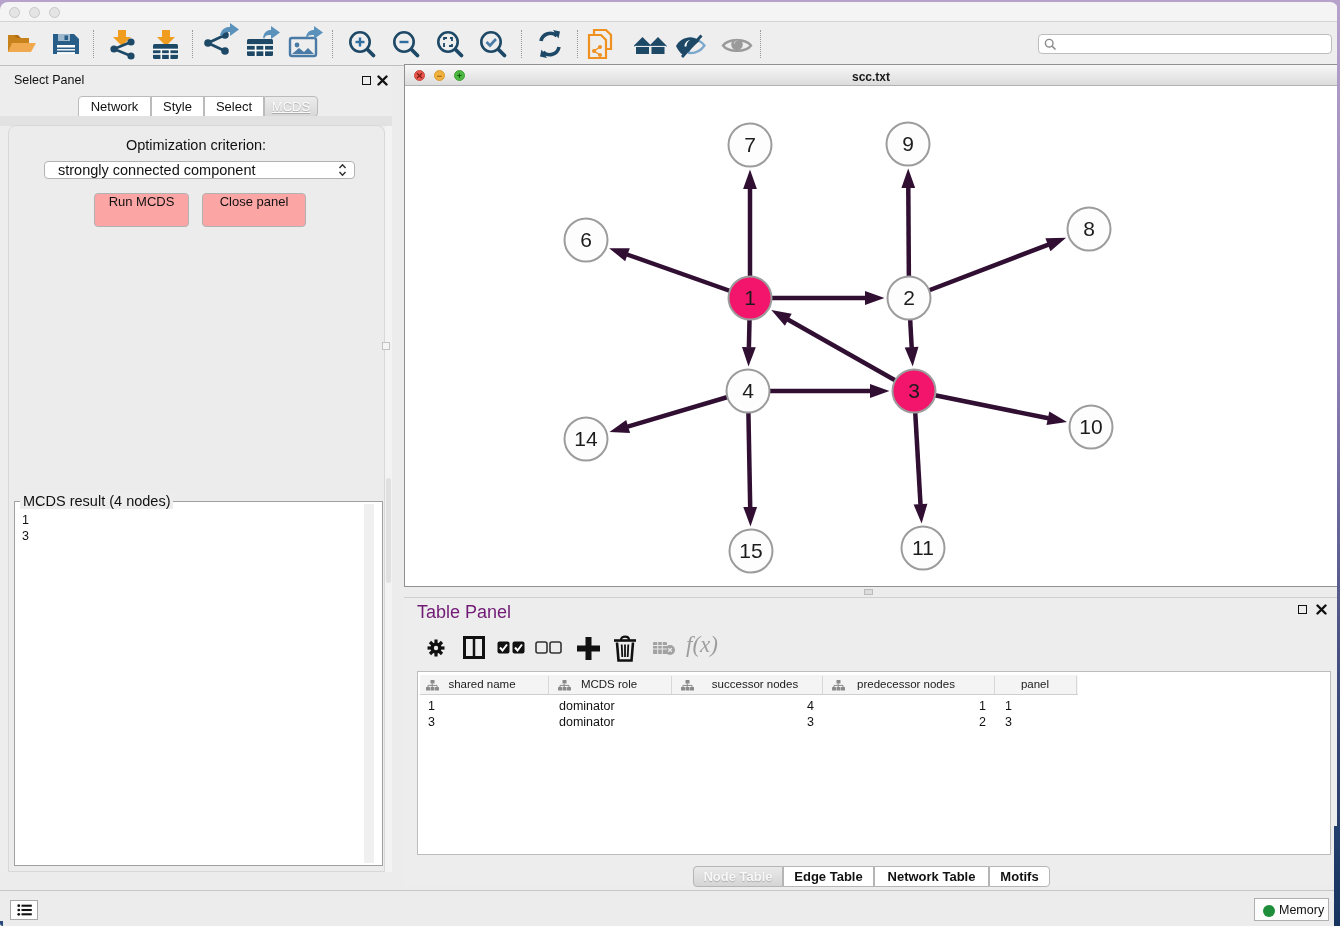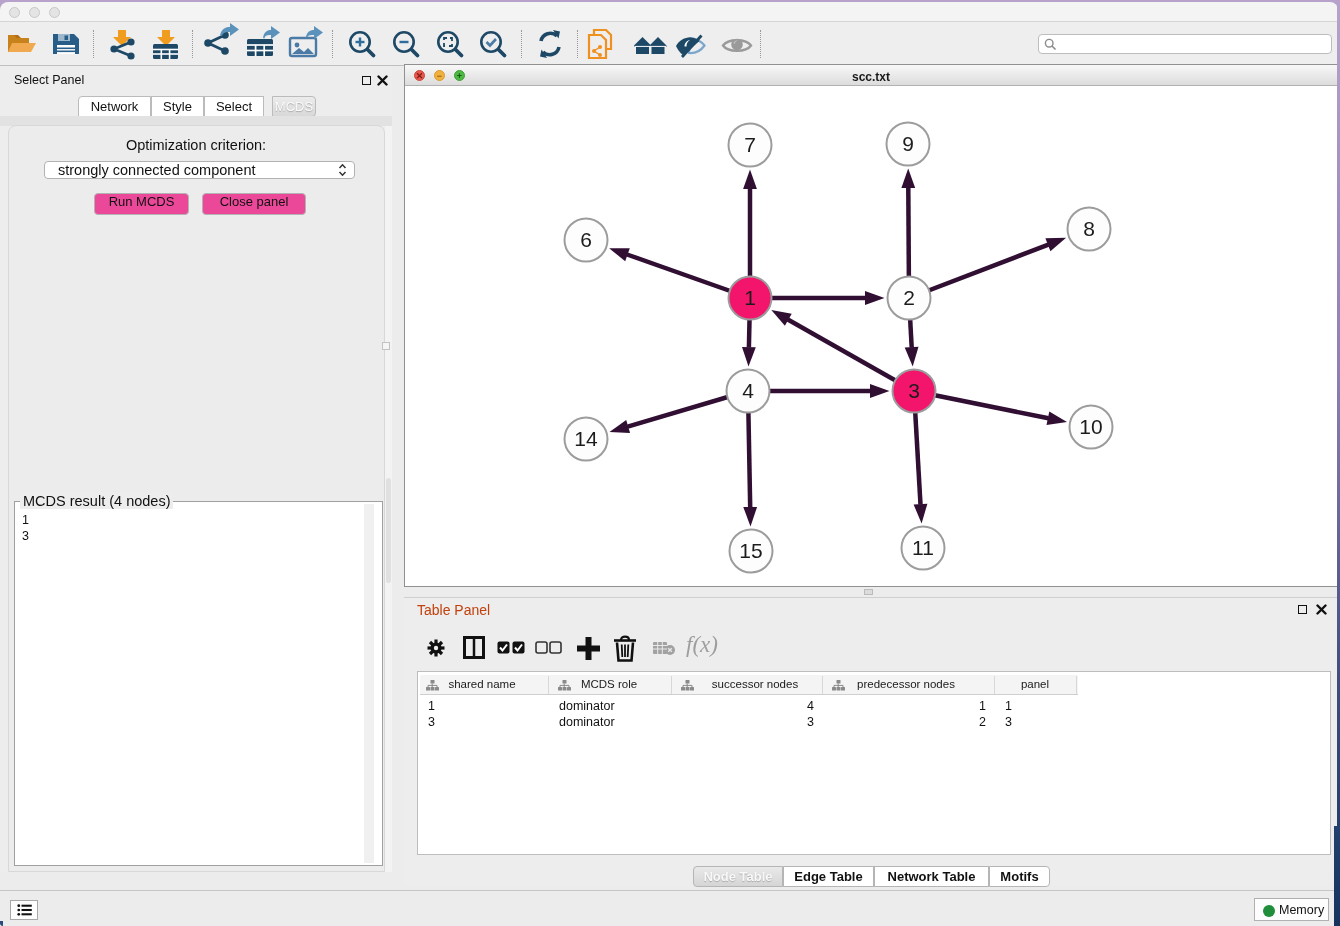--- a/index.html
+++ b/index.html
@@ -20,34 +20,34 @@
 
 #cpanel { left:0; top:66px; width:392px; height:806px; background:#ededed; }
 #cptitle { left:14px; top:7px; font-size:12.5px; color:#111; }
 .wmax { position:absolute; width:9px; height:9px; border:1.5px solid #111; }
 .tab { position:absolute; top:30px; height:21px; background:#fff; border:1px solid #bbb; font-size:13px; color:#111; text-align:center; line-height:19px; }
 .tabsel { background:linear-gradient(#ececec,#d8d8d8); color:#fbfbfb; text-shadow:0 1px 1px #aaa; }
 #cpband { left:0; top:50px; width:392px; height:10px; background:#e2e2e2; }
 #cpinner { left:8px; top:59px; width:377px; height:747px; background:#ececec; border:1px solid #d8d8d8; border-radius:8px 8px 0 0; }
 #optlabel { left:0; top:71px; width:392px; text-align:center; font-size:14.5px; color:#111; }
 #dropdown { left:44px; top:95px; width:311px; height:18px; background:#fff; border:1px solid #b2b2b2; border-radius:4px; font-size:14.5px; color:#111; line-height:16px; padding-left:13px; }
-.btn { position:absolute; top:127px; height:22px; background:#ec4899; border:1px solid #b2b2b2; border-radius:4px; font-size:13px; color:#111; text-align:center; line-height:16px; }
+.btn { position:absolute; top:127px; height:34px; background:#fca5a5; border:1px solid #b2b2b2; border-radius:4px; font-size:13px; color:#111; text-align:center; line-height:16px; }
 #grpbox { left:14px; top:435px; width:369px; height:365px; border:1px solid #a0a0a0; background:#fff; }
 #grplabel { left:20px; top:427px; font-size:14.5px; color:#111; background:#ededed; padding:0 3px; }
 #cpscroll { left:385px; top:60px; width:7px; height:746px; background:#f3f3f3; }
 
 #vsplit { left:392px; top:66px; width:12px; height:806px; background:#ececec; }
 
 #netwin { left:404px; top:64px; width:934px; height:523px; border:1px solid #909090; background:#fff; }
 #nettitle { left:0; top:0; width:932px; height:21px; background:linear-gradient(#f8f8f8,#dcdcdc); border-bottom:1px solid #b2b2b2; }
 .tl2 { position:absolute; top:5px; width:11px; height:11px; border-radius:50%; font-size:9px; font-weight:bold; text-align:center; line-height:11px; }
 #netname { left:0; top:5px; width:932px; text-align:center; font-size:12px; font-weight:bold; color:#1a1a1a; }
 
 #tpanel { left:404px; top:597px; width:934px; height:289px; background:#ededed; border-top:1px solid #cfcfcf; }
-#tptitle { left:13px; top:4px; font-size:14px; color:#c2410c; }
+#tptitle { left:13px; top:4px; font-size:18px; color:#701a75; }
 #tptoolbar { left:0; top:29px; width:934px; height:42px; }
 #ttable { left:13px; top:73px; width:914px; height:184px; background:#fff; border:1px solid #bdbdbd; }
 .thead { position:absolute; left:1px; top:3px; height:20px; background:#f4f4f4; border-bottom:1px solid #cfcfcf; }
 .tcolsep { position:absolute; top:4px; height:18px; width:1px; background:#d8d8d8; }
 .thtext { position:absolute; top:6px; font-size:11.5px; color:#1a1a1a; }
 .trow { position:absolute; font-size:12.5px; color:#111; }
 .btab { position:absolute; top:268px; height:21px; background:#fff; border:1px solid #b5b5b5; font-size:13px; font-weight:bold; color:#111; text-align:center; line-height:19px; }
 .btabsel { background:linear-gradient(#e9e9e9,#d5d5d5); color:#f8f8f8; text-shadow:0 1px 1px #aaa; }
 
 #statusbar { left:0; top:890px; width:1337px; height:36px; background:#ececec; border-top:1px solid #c6c6c6; }
@@ -202,21 +202,21 @@
 </div>
 <div class="abs" id="cpanel">
   <div class="abs" id="cptitle">Select Panel</div>
   <div class="wmax" style="left:362px; top:9.5px;"></div>
   <svg width="11" height="11" viewBox="0 0 11 11" style="position:absolute;left:377px;top:9px;">
       <path d="M1.5 1.5 L9.5 9.5 M9.5 1.5 L1.5 9.5" stroke="#111" stroke-width="2.4" stroke-linecap="round"></path>
     </svg>
   <div class="tab" style="left:78px; width:73px; border-radius:4px 0 0 0;">Network</div>
   <div class="tab" style="left:151px; width:53px;">Style</div>
   <div class="tab" style="left:204px; width:60px;">Select</div>
-  <div class="tab tabsel" style="left:272px; width:44px; border-radius:0 4px 4px 0;">MCDS</div>
+  <div class="tab tabsel" style="left:264px; width:54px; border-radius:0 4px 4px 0;text-decoration:underline;">MCDS</div>
   <div class="abs" id="cpband"></div>
   <div class="abs" id="cpinner"></div>
   <div class="abs" id="dropdown">strongly connected component
     <svg width="11" height="14" viewBox="0 0 11 14" style="position:absolute;right:6px;top:1px;">
       <path d="M2.5 5 L5.5 1.8 L8.5 5 M2.5 9 L5.5 12.2 L8.5 9" fill="none" stroke="#333" stroke-width="1.5"></path>
     </svg>
   </div>
   <div class="abs" id="optlabel">Optimization criterion:</div>
   <div class="btn" style="left:94px; width:95px;">Run MCDS</div>
   <div class="btn" style="left:202px; width:104px;">Close panel</div>

